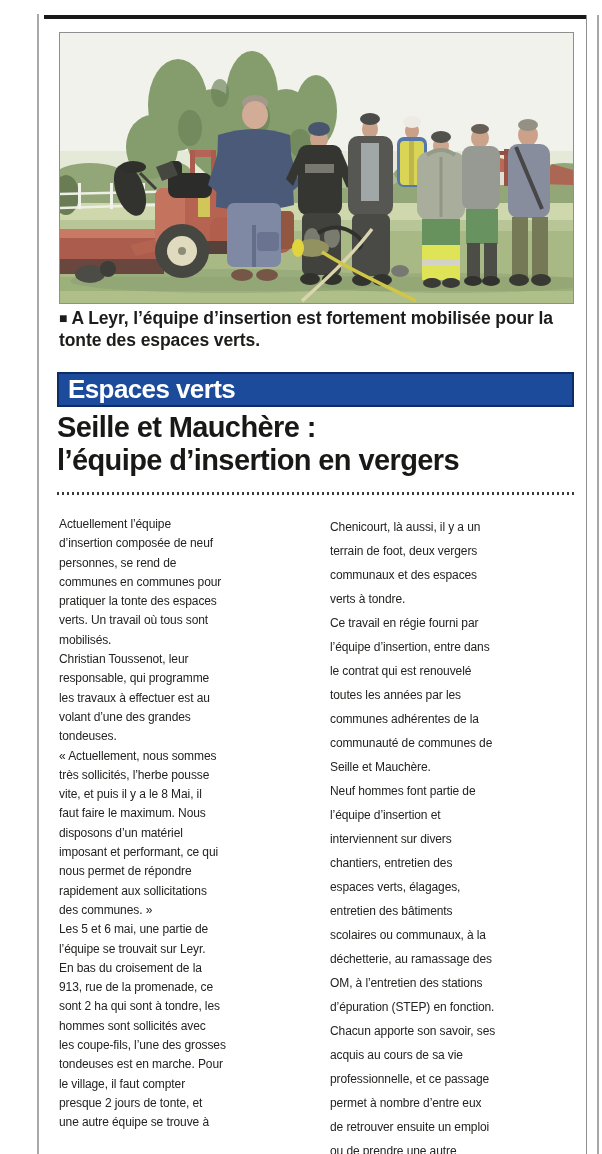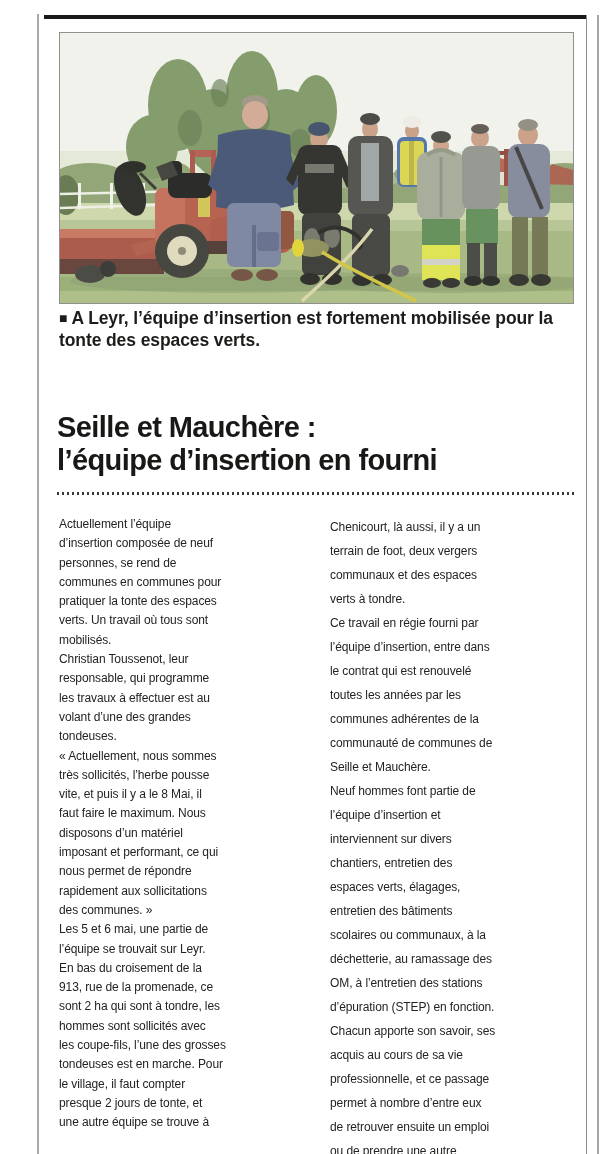--- a/index.html
+++ b/index.html
@@ -230,23 +230,26 @@
         <ellipse cx="340" cy="238" rx="9" ry="6" fill="#6e6e68"></ellipse>
       </g>
 
       <rect x="0" y="0" width="513" height="270" fill="#ffffff" opacity="0.07"></rect>
     </svg>
   </figure>
 
   <p class="caption"><span class="bullet">■</span> <span class="cap-text">A Leyr, l’équipe d’insertion est fortement mobilisée pour la
 tonte des espaces verts.</span></p>
 
+  <div class="kicker" style="background: rgb(29, 75, 155); border-color: rgb(14, 44, 102);">
+    <span>Espaces verts</span>
+  </div>
 
   <h1 class="headline" style="color: rgb(24, 24, 22);">Seille et Mauchère :
-l’équipe d’insertion en fourni</h1>
+l’équipe d’insertion en vergers</h1>
 
   <div class="dotted"></div>
 
   <div class="columns">
     <p class="col left" style="color: rgb(35, 35, 33);">Actuellement l’équipe
 d’insertion composée de neuf
 personnes, se rend de
 communes en communes pour
 pratiquer la tonte des espaces
 verts. Un travail où tous sont

